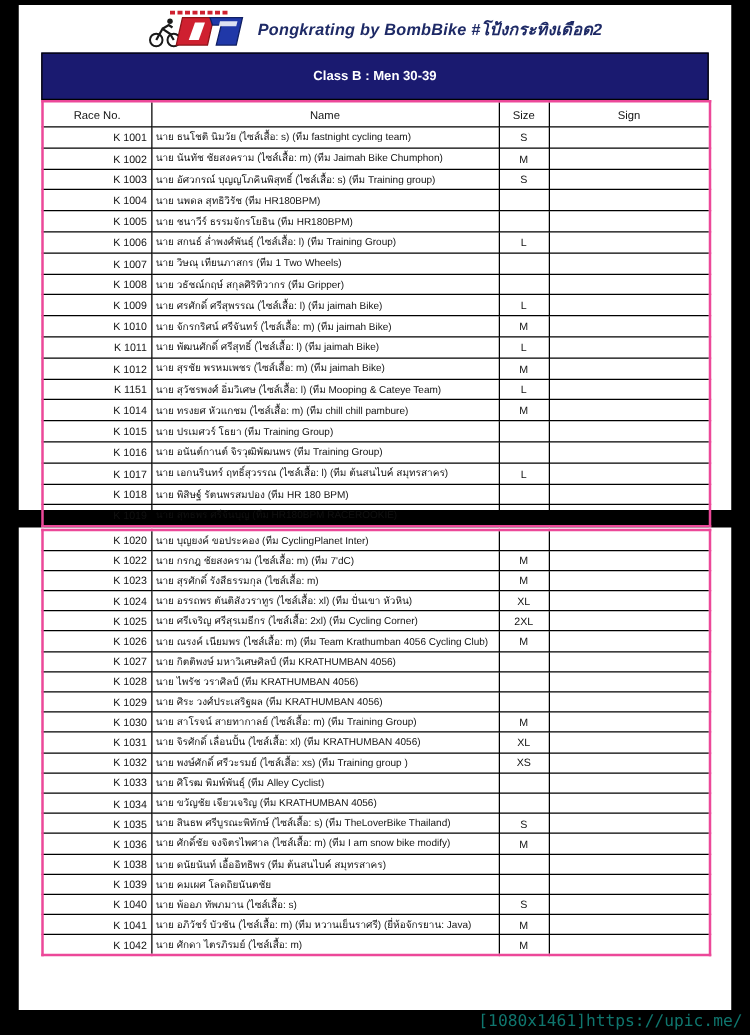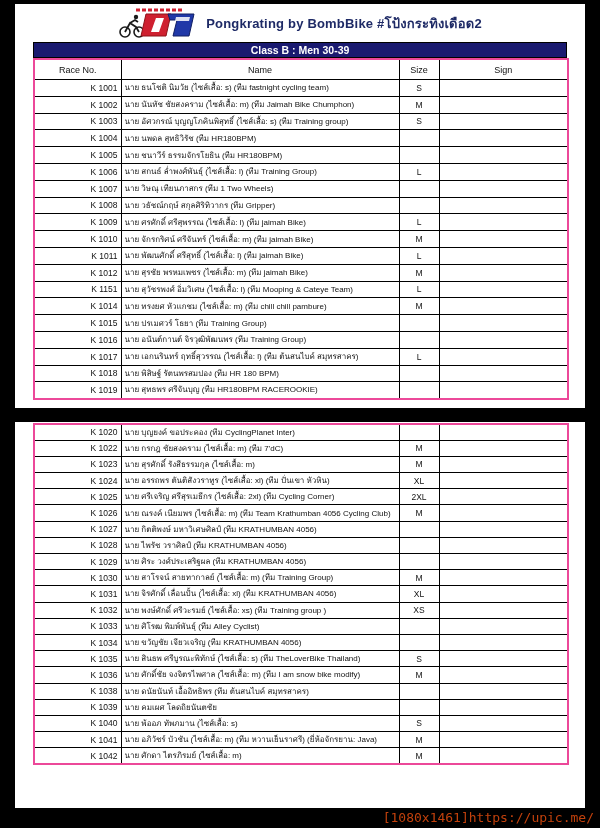--- a/index.html
+++ b/index.html
@@ -4,36 +4,36 @@
 <style>
   html,body{margin:0;padding:0;}
   body{
     width:600px;height:828px;position:relative;background:#000;
     font-family:"Liberation Sans","DejaVu Sans",sans-serif;overflow:hidden;
   }
   .panel{position:absolute;left:15px;width:570px;background:#fff;}
   #panel1{top:4px;height:404px;}
   #panel2{top:422px;height:386px;padding-top:1px;box-sizing:border-box;}
   .doc-header{display:flex;align-items:center;justify-content:center;gap:8px;height:38px;}
-  .doc-title{font-size:13px;font-weight:bold;color:#1e2a66;letter-spacing:.2px;}
+  .doc-title{font-size:13px;font-weight:bold;font-style:italic;color:#1e2a66;letter-spacing:.2px;}
   .class-bar{
     margin:0 18px;background:#1a1a70;border:1px solid #000;color:#fff;
-    text-align:center;font-size:10.5px;font-weight:bold;padding:1px 0;
+    text-align:center;font-size:10.5px;font-weight:bold;padding:12px 0;
   }
   table{border-collapse:collapse;table-layout:fixed;width:534px;margin:0 18px;border:2px solid #ec4899;}
   th,td{border:1px solid #000;overflow:hidden;white-space:nowrap;}
   th{font-size:9px;font-weight:400;height:17px;color:#111;background:#fff;}
   td{font-size:8px;color:#111;padding:0 3px;}
   td.race{text-align:right;font-size:8.5px;}
   td.size{text-align:center;font-size:8.5px;}
   td.sign{}
   #panel1 tbody tr{height:16.8px;}
   #panel2 tbody tr{height:16.2px;}
   .watermark{
-    position:absolute;right:6px;bottom:3px;color:#c2410c;
+    position:absolute;right:6px;bottom:3px;color:#0f766e;
     font-family:"DejaVu Sans Mono","Liberation Mono",monospace;font-size:13px;
   }
   .logo{display:inline-block;width:80px;height:34px;}
 </style>
 </head>
 <body>
 
 <div class="panel" id="panel1">
 
   <div class="doc-header">

